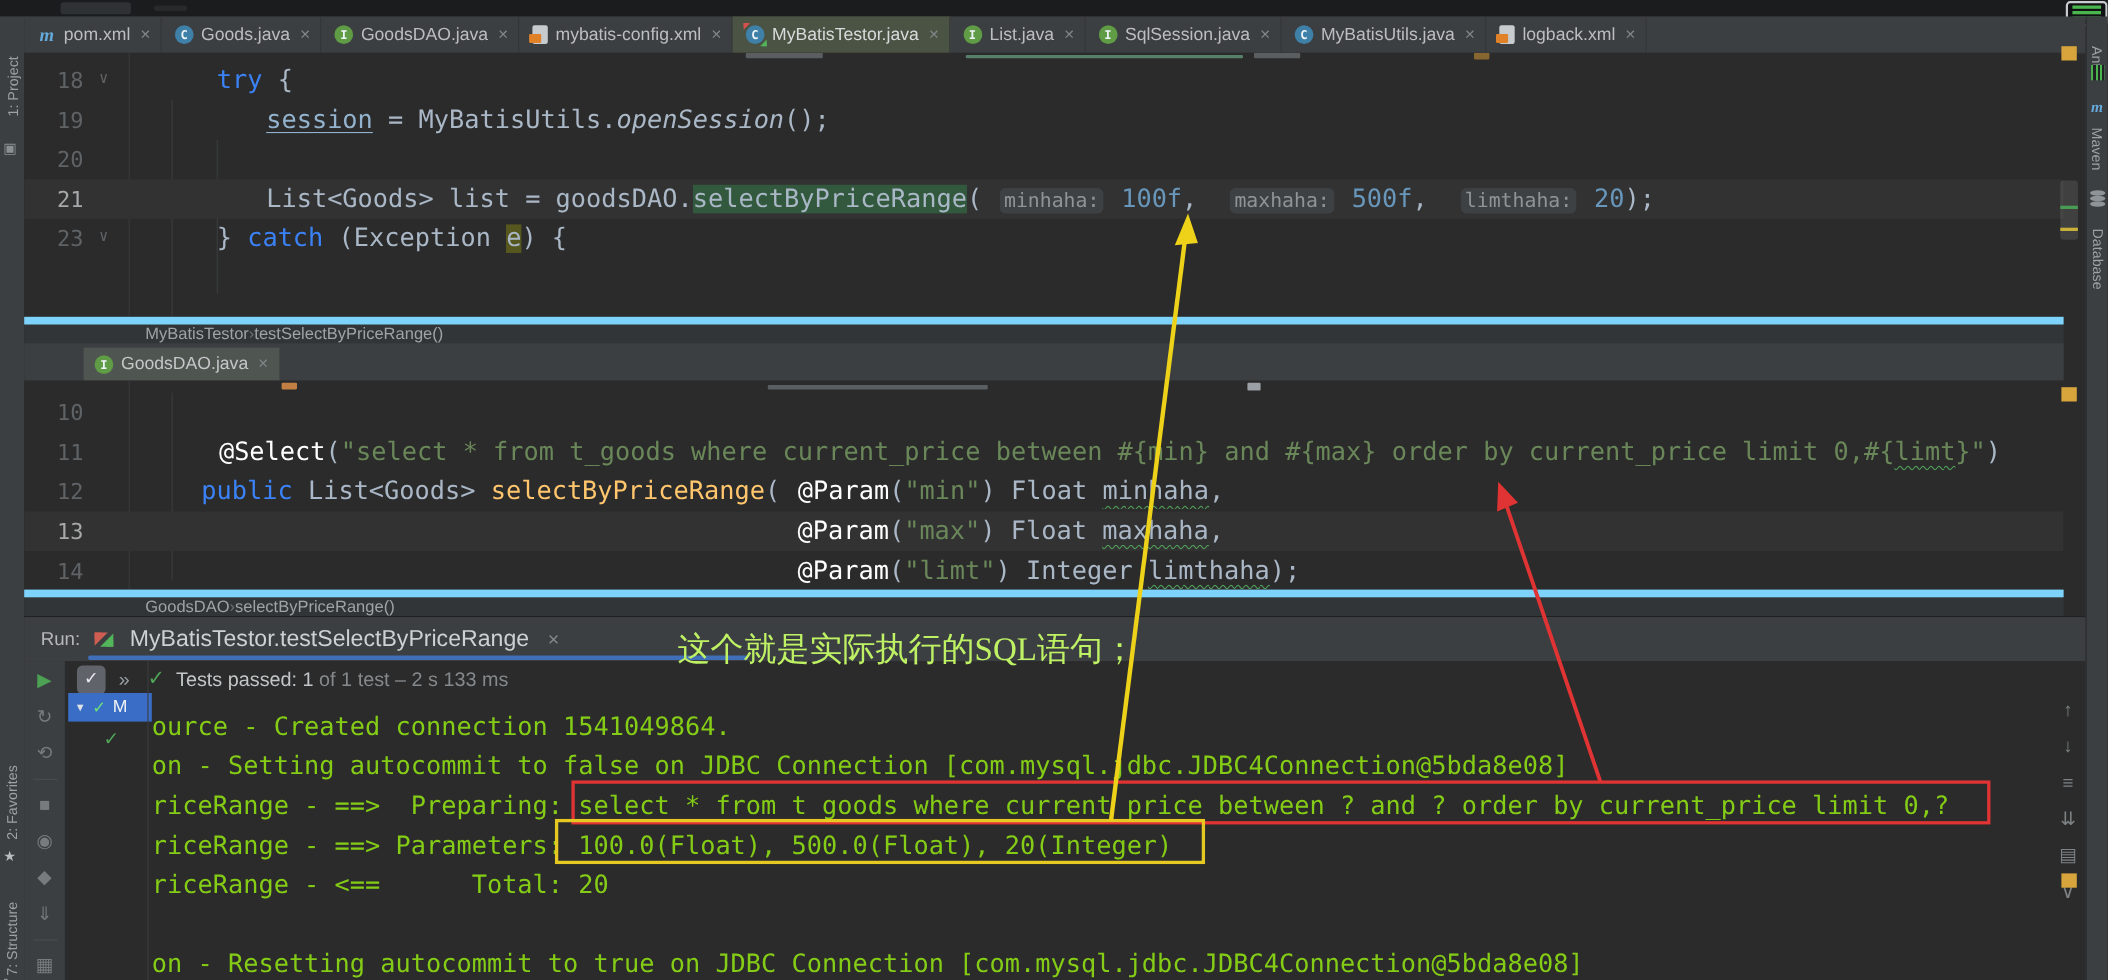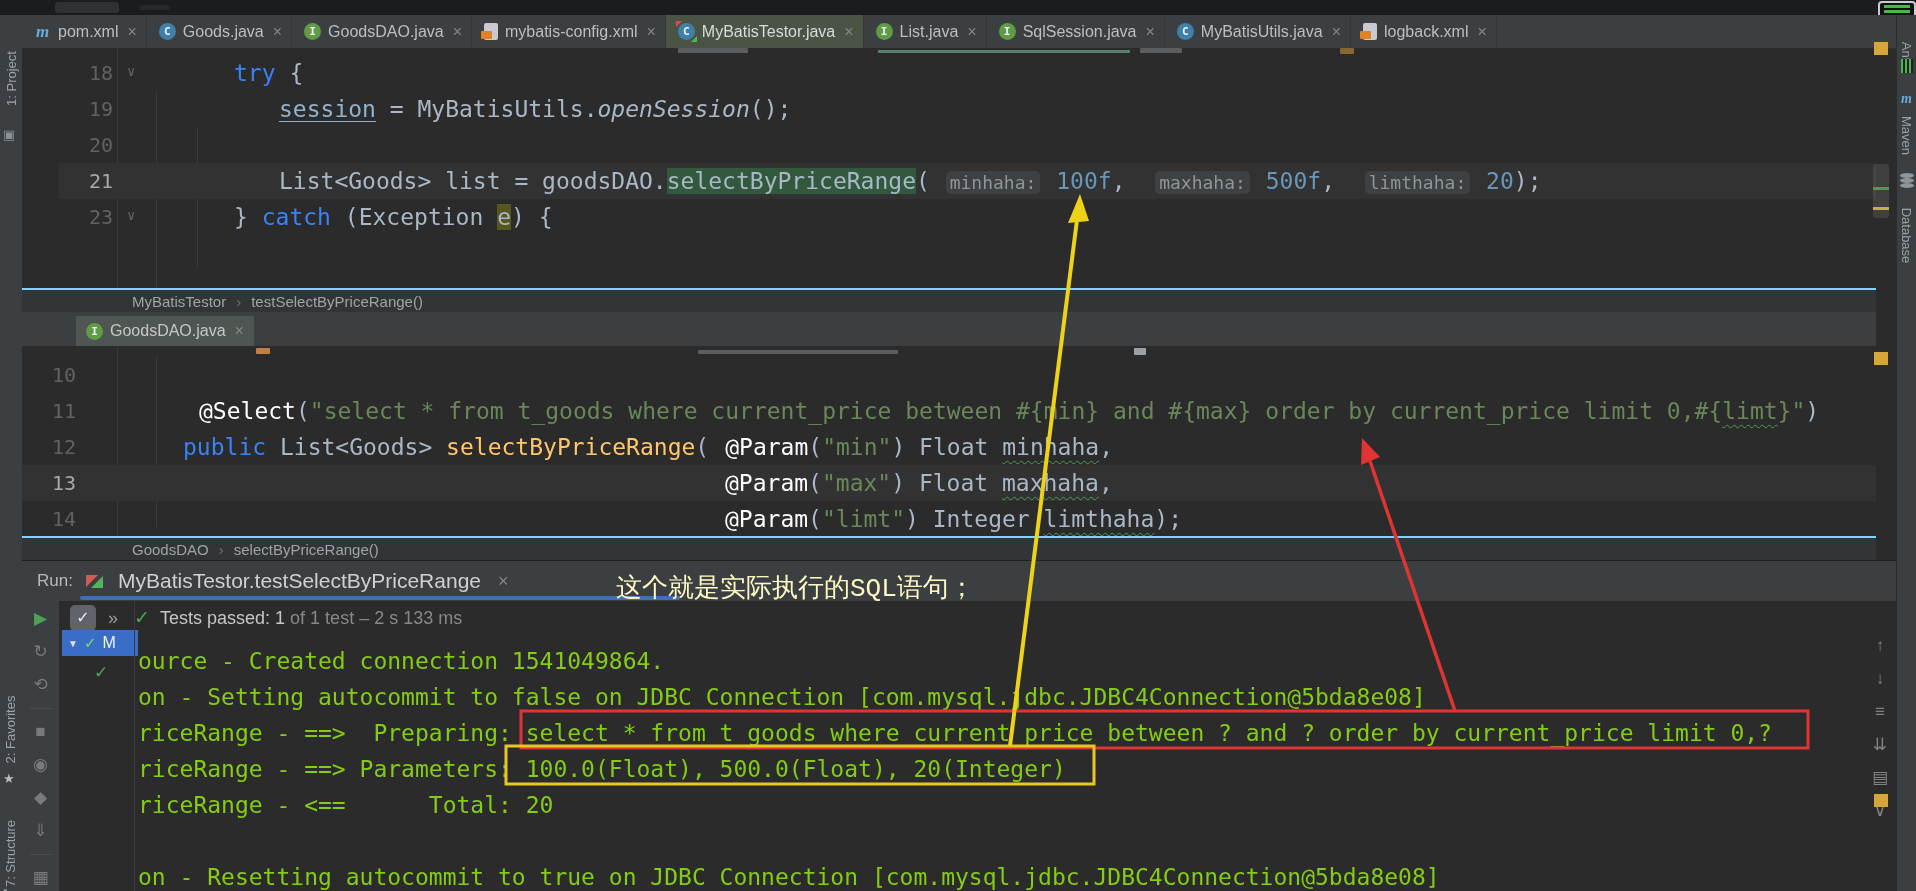--- a/index.html
+++ b/index.html
@@ -32,39 +32,39 @@
   .ticon.xml::after{content:"";position:absolute;left:-3px;bottom:1px;width:11px;height:8px;background:#e08027;border-radius:1px;}
   .ticon.testc::before{content:"";position:absolute;left:-2px;top:-2px;border:3px solid transparent;border-top-color:#d4504c;border-left-color:#d4504c;}
   .ticon.testc::after{content:"";position:absolute;right:-2px;bottom:-2px;border:3px solid transparent;border-bottom-color:#52b55a;border-right-color:#52b55a;}
   
   .editor{background:#2b2b2b;overflow:hidden;}
   #editor1{left:22px;top:48px;width:1854px;height:240px;}
   #editor2{left:22px;top:346px;width:1854px;height:190px;}
   .gutline{position:absolute;left:95px;top:0;bottom:0;width:1px;background:#37393a;}
   .iguide{position:absolute;width:1px;background:#3a3d3e;}
   .rows{position:absolute;left:0;right:0;}
-  #editor1 .rows{top:7px;margin-left:37px;} #editor2 .rows{top:11px;}
+  #editor1 .rows{top:7px;} #editor2 .rows{top:11px;}
   .crow{position:relative;height:36px;line-height:36px;font-family:"DejaVu Sans Mono",monospace;font-size:23px;color:#a9b7c6;white-space:pre;}
   .crow.cur{background:#323232;}
   .lnum{position:absolute;left:0;top:0;width:54px;text-align:right;color:#606366;font-size:20px;}
   .crow.cur .lnum{color:#a6a8aa;}
   .fold{position:absolute;left:68px;top:-2px;color:#606366;font-size:14px;}
   .code{position:absolute;top:0;}
   .tk-kw{color:#3b82f6;} .tk-pl{color:#a9b7c6;} .tk-num{color:#6897bb;}
   .tk-str{color:#6a8759;} .tk-ann{color:#ffffff;margin-left:16px;} .tk-mdecl{color:#ffc66d;}
   .tk-it{font-style:italic;} .tk-field{color:#9876aa;font-style:italic;}
   .tk-sel{background:#32593d;}
   .tk-ehl{background:#55571f;}
   .tk-var{color:#93b2cd;text-decoration:underline;text-underline-offset:4px;text-decoration-thickness:1px;}
   .tk-wav{text-decoration:underline wavy #4f9b57;text-decoration-thickness:1px;text-underline-offset:5px;}
   .tk-strw{color:#6a8759;text-decoration:underline wavy #4f9b57;text-decoration-thickness:1px;text-underline-offset:5px;}
   .tk-hint{font-size:18px;color:#909497;background:#3d4144;border-radius:5px;padding:1px 4px;margin:0 2px;}
   .sliver{position:absolute;border-radius:1px;}
   
-  .bc{left:22px;width:1854px;height:24px;background:#313537;color:#9fa3a6;font-size:15px;display:flex;gap:10px;align-items:center;padding-left:110px;box-sizing:border-box;border-top:2px solid #7dd3fc;}
+  .bc{left:22px;width:1854px;height:24px;background:#313537;color:#9fa3a6;font-size:15px;display:flex;align-items:center;padding-left:110px;box-sizing:border-box;border-top:7px solid #7dd3fc;}
   #bc1{top:288px;} #bc2{top:536px;}
   .bc .sep{color:#6f7376;}
   
   #tabstrip2{left:22px;top:312px;width:1854px;height:34px;background:#3c3f41;border-bottom:1px solid #313335;}
   #tab-goodsdao{position:absolute;left:54px;top:4px;height:30px;display:flex;align-items:center;gap:7px;padding:0 10px;background:#4f5551;color:#c5c7c9;font-size:16px;}
   
   #runpanel{left:22px;top:560px;width:1874px;height:331px;background:#2b2b2b;border-top:1px solid #1f2122;}
   #runheader{position:absolute;left:0;top:0;right:0;height:40px;background:#3c3f41;}
   #runlabel{position:absolute;left:15px;top:10px;font-size:17px;color:#b6b8ba;}
   #runtab{position:absolute;left:58px;top:3px;height:34px;display:flex;align-items:center;gap:15px;padding:0 6px;}
@@ -95,21 +95,21 @@
   #conicons .cic{color:#7e8285;font-size:17px;line-height:18px;}
   
   .mark{position:absolute;}
   #rightbar{left:1896px;top:15px;width:20px;height:876px;background:#3c3f41;border-left:1px solid #2a2c2d;}
   .vwrapR{position:absolute;left:0;width:20px;display:flex;align-items:center;justify-content:center;}
   .vlabelR{color:#9da2a6;font-size:13px;white-space:nowrap;transform:rotate(90deg);}
   #mavenM{position:absolute;left:4px;top:76px;color:#64aadd;font:italic bold 14px "Liberation Serif","DejaVu Serif",serif;}
   #anticon{position:absolute;left:4px;top:44px;width:12px;height:14px;background:repeating-linear-gradient(90deg,#49b64e 0 2px,#1f2122 2px 4px);}
   #dbicon{position:absolute;left:3px;top:158px;width:14px;height:5px;border-radius:50%;background:#8f9498;box-shadow:0 5px 0 #8f9498,0 10px 0 #8f9498;}
   
-  #annotation{position:absolute;left:616px;top:570px;font-size:26px;color:#fef9c3;z-index:46;font-family:Liberation Mono, monospace;}
+  #annotation{position:absolute;left:616px;top:570px;font-size:30px;color:#bef264;z-index:46;font-family:Liberation Serif, serif;}
   #overlay{position:absolute;left:0;top:0;z-index:45;pointer-events:none;}
 </style>
 </head>
 <body>
 
 <div class="abs" id="topstrip">
   <span class="frag1"></span>
   <span class="frag2"></span>
 </div>
 <div id="recorder">

